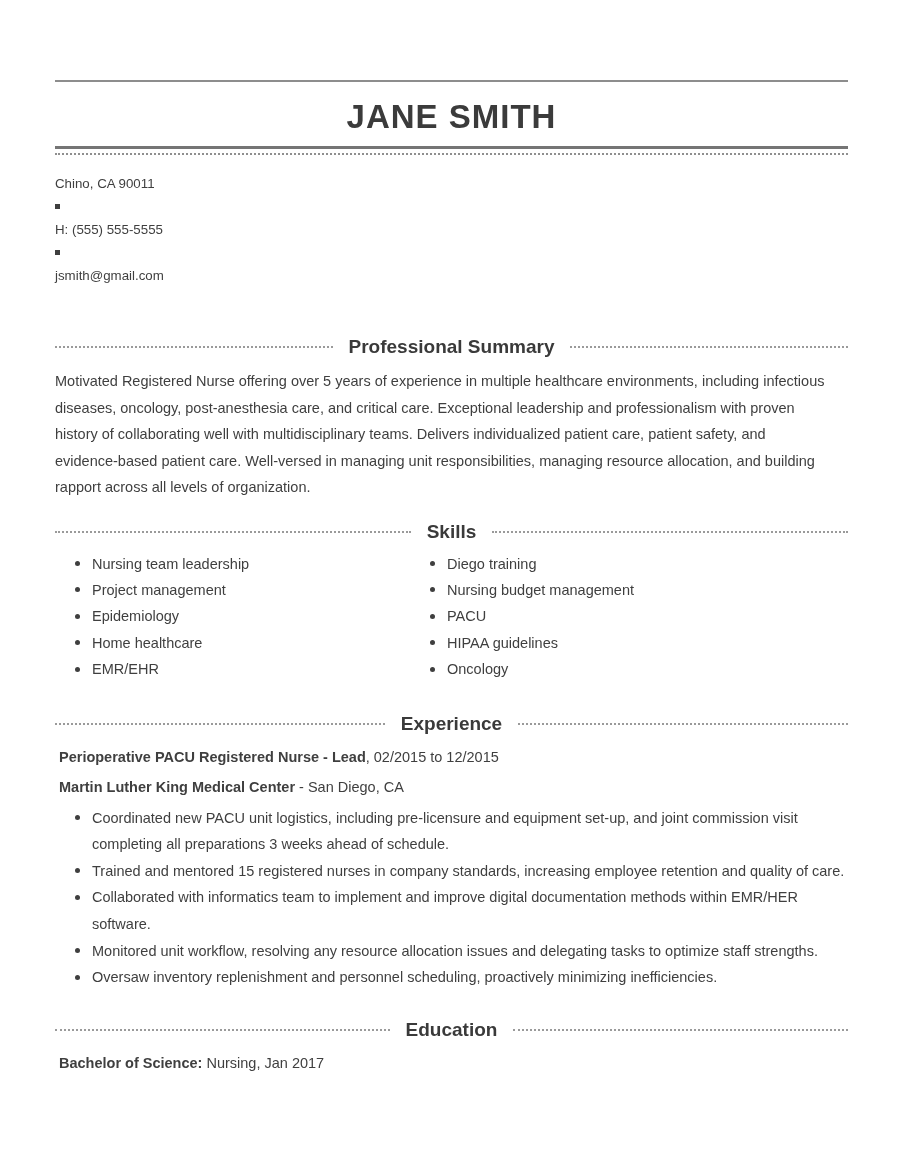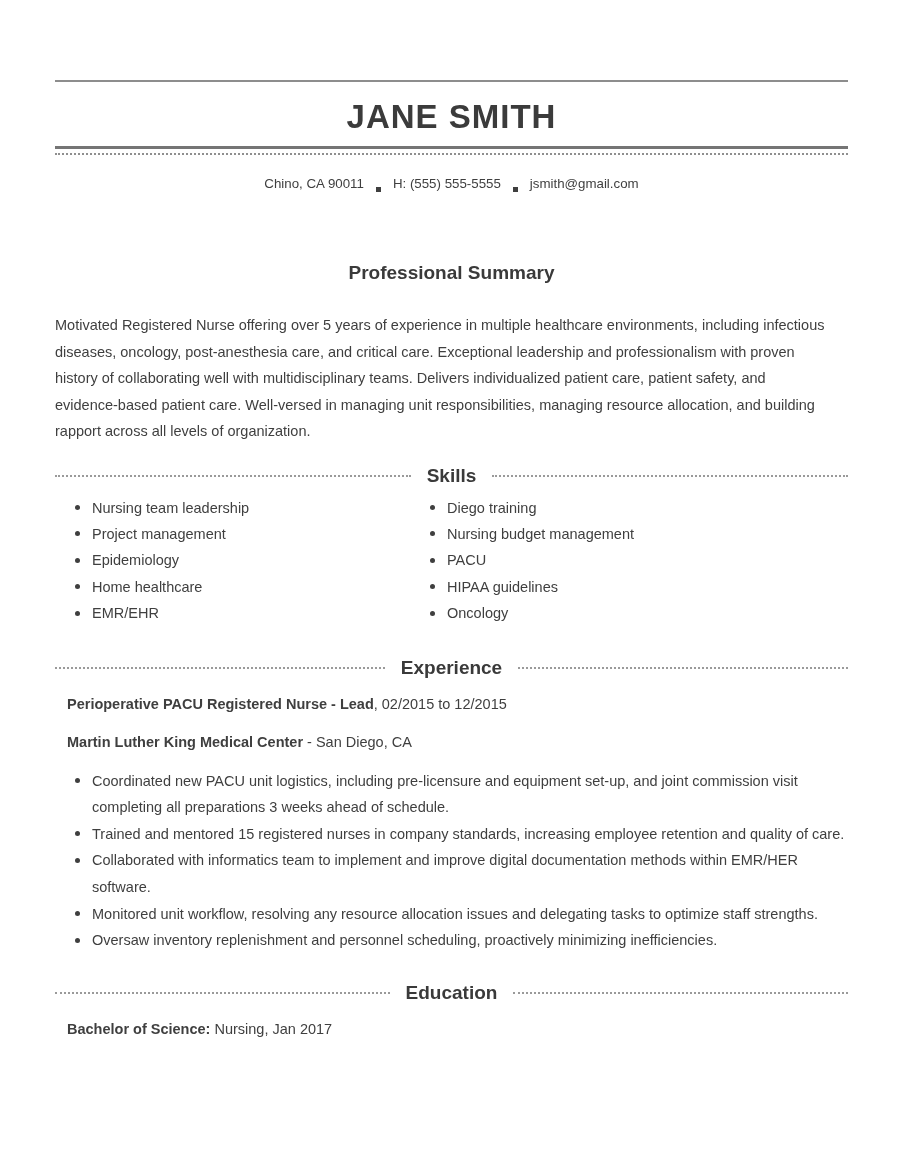--- a/index.html
+++ b/index.html
@@ -29,40 +29,41 @@
     line-height: 36px;
   }
   .name-rule-solid  { border-top: 3px solid #757575; margin-top: 11px; }
   .name-rule-dotted { border-top: 2px dotted #8f8f8f; margin-top: 4px; }
 
   
   .contact {
     margin-top: 20px;
     display: flex;
     justify-content: center;
-    align-items: flex-end;
+    align-items: flex-start;
     gap: 12px;
     font-size: 13.3px;
     line-height: 17px;
     color: #3f3f3f;
+    flex-direction: column;
   }
   .sq { width: 5px; height: 5px; background: #3f3f3f; flex: 0 0 auto; }
 
   
   .sec-head { display: flex; align-items: center; gap: 16px; }
   .sec-head .dots { flex: 1; border-top: 2px dotted #9a9a9a; height: 0; }
   .sec-title {
     font-size: 19px;
     font-weight: bold;
     color: #3a3a3a;
     margin: 0;
     line-height: 22px;
     white-space: nowrap;
   }
-  .mt-summary   { margin-top: 52px; flex-direction: column; }
+  .mt-summary   { margin-top: 52px; }
   .mt-skills    { margin-top: 20px; }
   .mt-exp       { margin-top: 30px; }
   .mt-edu       { margin-top: 28px; }
 
   .summary-text { margin: 10px 17px 0 0; line-height: 26.5px; }
 
   
   .skills-cols { display: flex; margin-top: 8px; padding-left: 20px; }
   .skills-col { list-style: none; margin: 0; padding: 0; }
   .skills-col.left  { width: 355px; }
@@ -80,21 +81,21 @@
     left: 0;
     top: 10.5px;
     width: 5px;
     height: 5px;
     border-radius: 50%;
     background: #3f3f3f;
   }
 
   
   .exp-block { margin-top: 9px; }
-  .line-15 { margin: 12px; line-height: 26.5px; }
+  .line-15 { margin: 4px; line-height: 26.5px; }
   .bold { font-weight: bold; }
   .exp-bullets { list-style: none; margin: 0; padding: 0 0 0 20px; }
   .exp-bullets .bullet-item { line-height: 26.6px; }
 
   
   .edu-block { margin-top: 9px; }
 </style>
 </head>
 <body>
 

